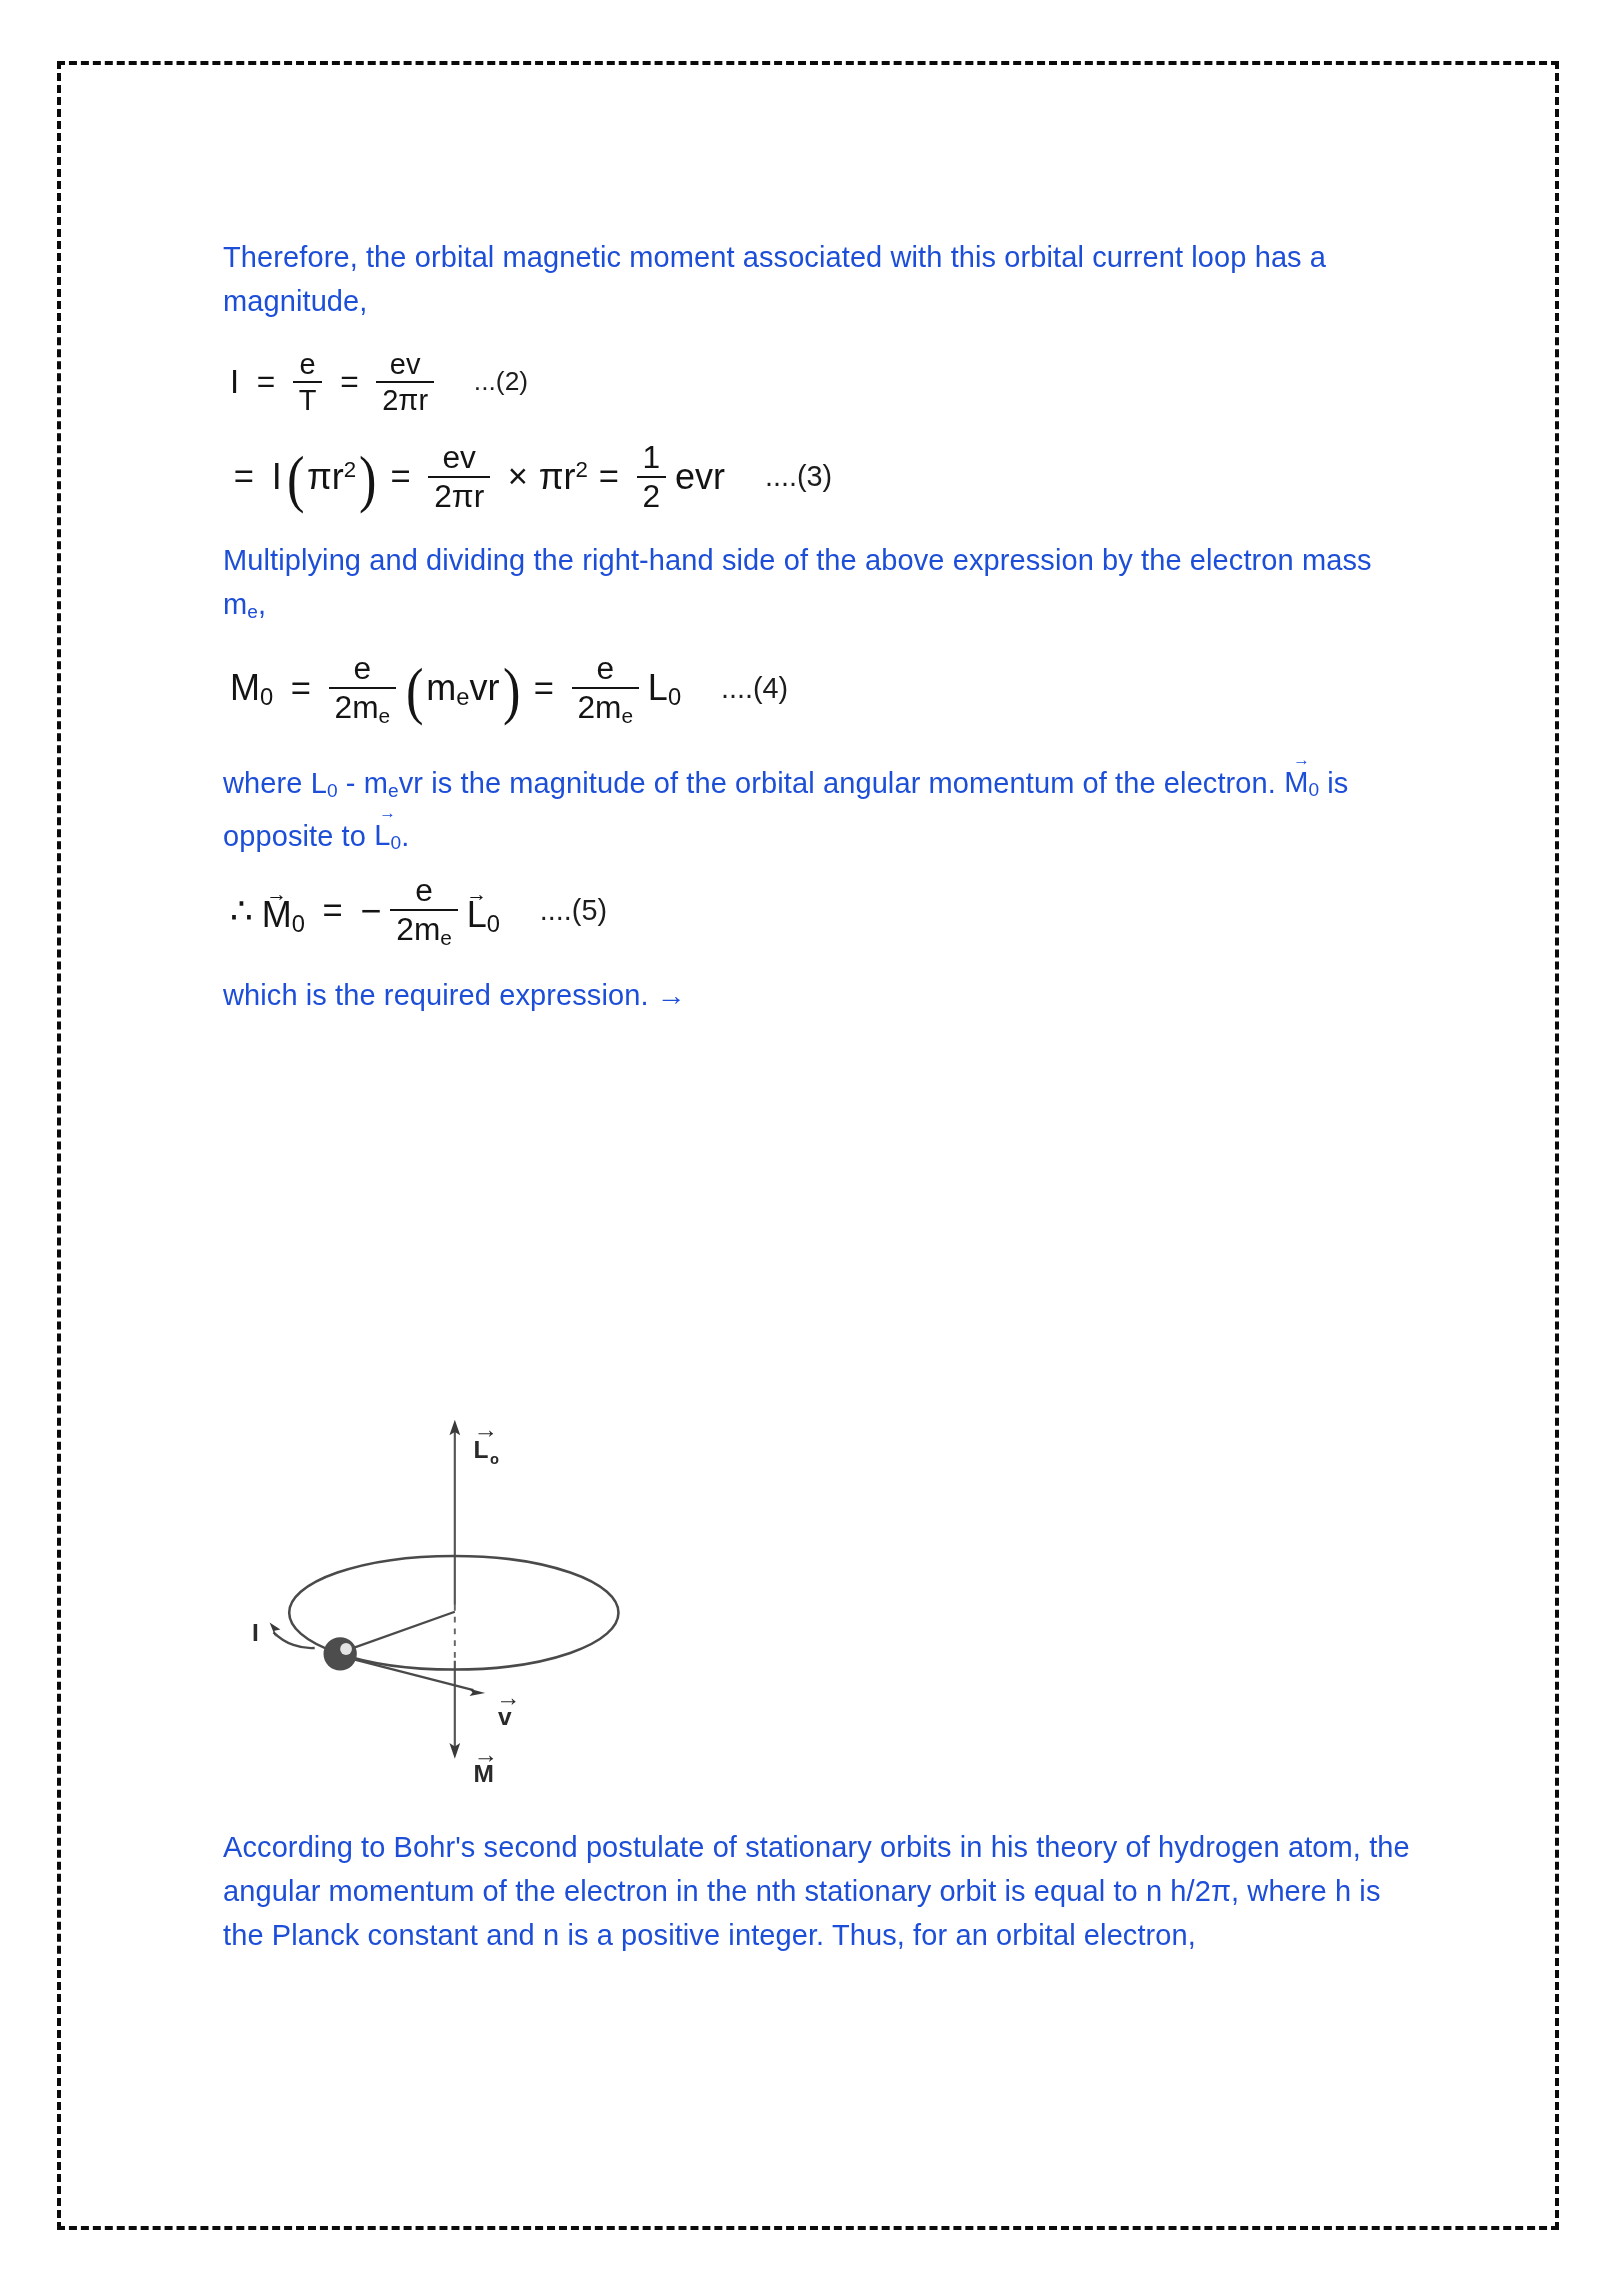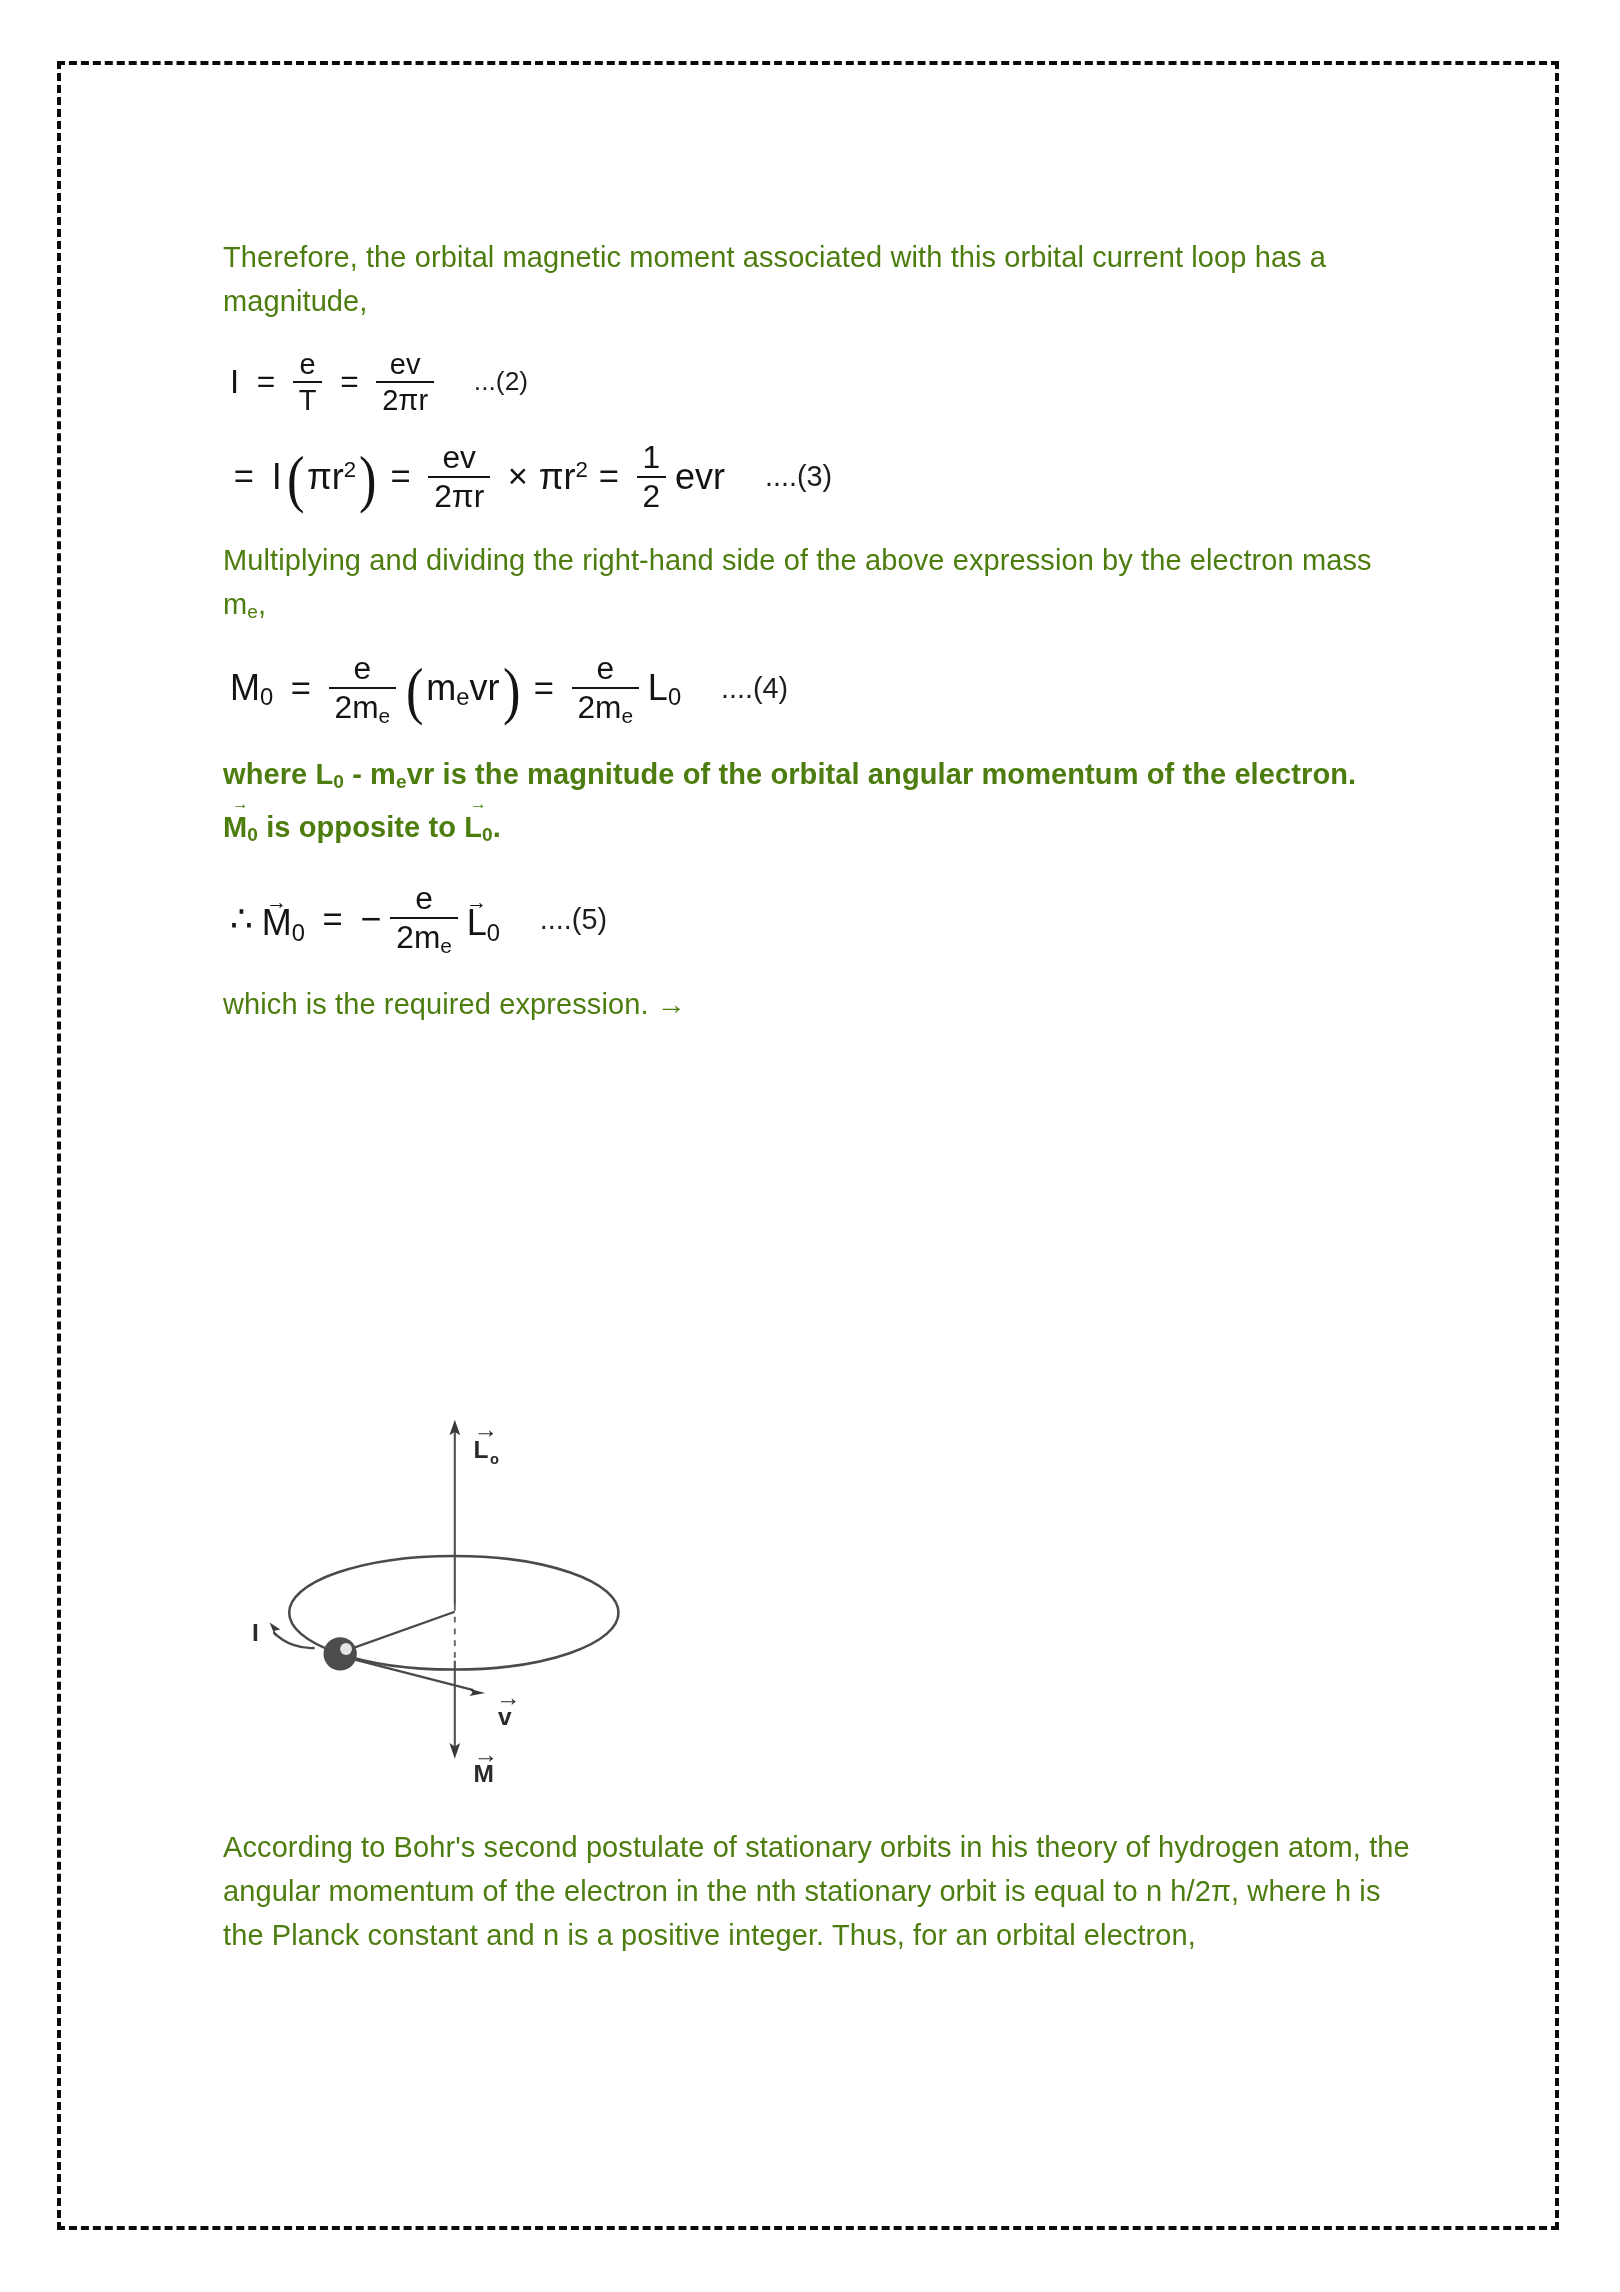--- a/index.html
+++ b/index.html
@@ -32,27 +32,27 @@
     position: absolute;
     left: 223px;
     top: 235px;
     width: 1176px;
   }
 
   
   .para {
     font-size: 29px;
     line-height: 1.52;
-    color: #4d7c0f;
+    color: #1d4ed8;
     margin: 0 0 25.5px 0;
     letter-spacing: 0.1px;
     font-weight: 400;
   }
   .para.tight { margin-bottom: 19.6px; }
-  .para.loose { margin-bottom: 33px; font-weight: bold; }
+  .para.loose { margin-bottom: 16px; }
 
   sub { font-size: 0.66em; vertical-align: -0.22em; }
   sup { font-size: 0.62em; vertical-align: 0.52em; }
 
   
   .eq {
     display: flex;
     align-items: center;
     font-size: 33px;
     color: #141414;

